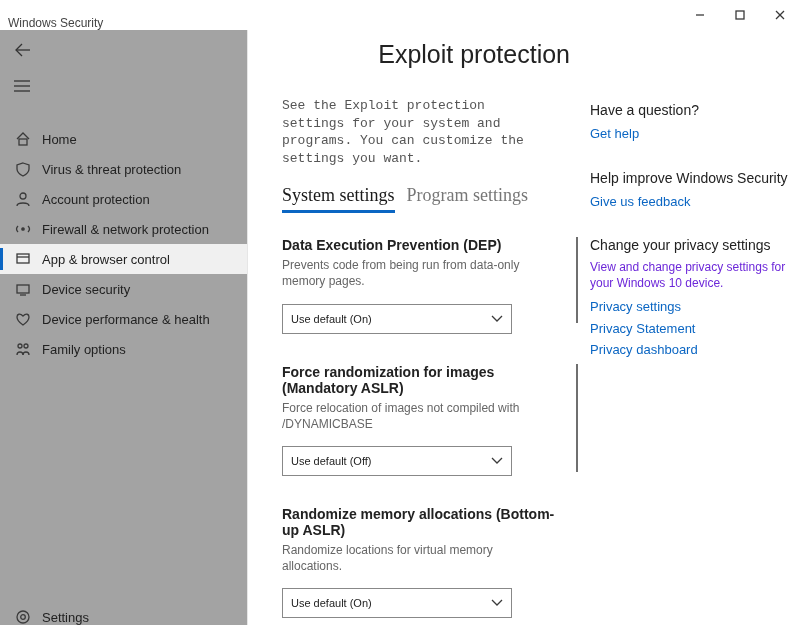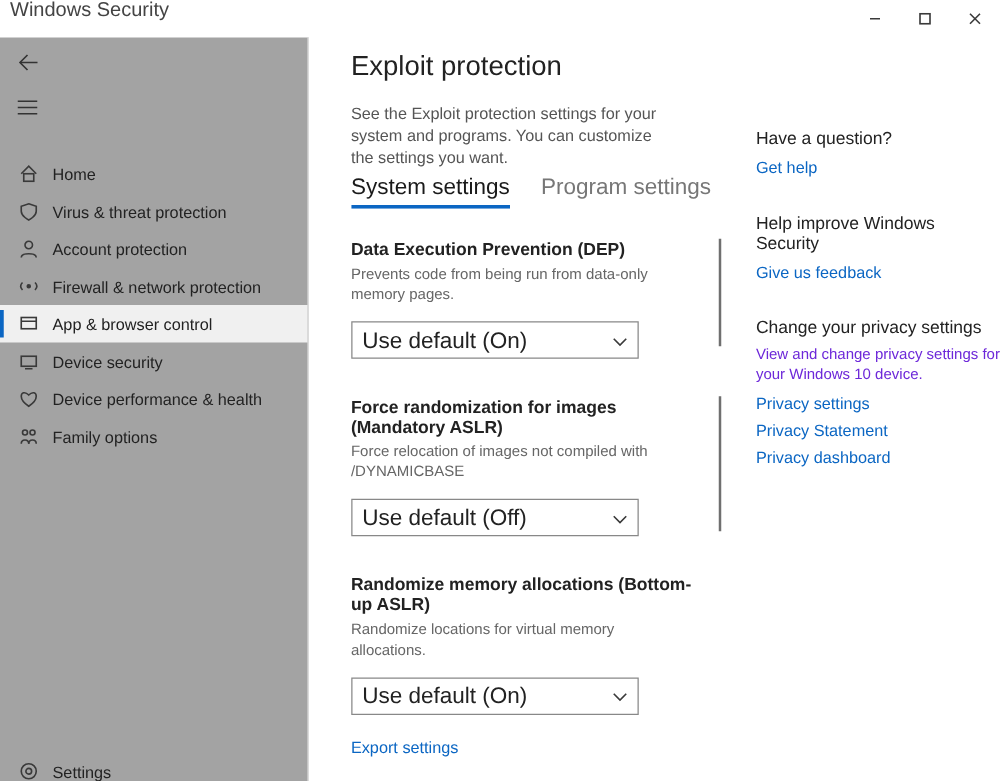--- a/index.html
+++ b/index.html
@@ -9,23 +9,23 @@
     color: #222;
     background: #fff;
     width: 800px;
     height: 625px;
     overflow: hidden;
   }
   
   .titlebar {
     height: 30px;
     display: flex;
-    align-items: flex-start;
+    align-items: flex-end;
     padding: 0 0 0 8px;
-    font-size: 16px;
+    font-size: 12px;
     color: #444;
   }
   .titlebar .title { flex: 0 0 auto; }
   .titlebar .spacer { flex: 1 1 auto; }
   .titlebar .win-btn {
     width: 40px; height: 30px;
     display: flex; align-items: center; justify-content: center;
     color: #555;
   }
   .titlebar .win-btn svg { display:block; }
@@ -43,21 +43,21 @@
     display: flex;
     flex-direction: column;
   }
   .content {
     flex: 1 1 auto;
     display: flex;
     padding: 10px 0 0 34px;
     overflow: hidden;
   }
   .main-col { width: 288px; }
-  .side-col { width: 198px; margin-left: 36px; padding-top: 62px; }
+  .side-col { width: 198px; margin-left: 20px; padding-top: 62px; }
 
   
   .nav-icon-row {
     height: 36px;
     display: flex;
     align-items: center;
     padding-left: 14px;
   }
   .nav-list { margin-top: 20px; }
   .nav-item {
@@ -84,37 +84,37 @@
   .settings-item {
     height: 38px;
     display:flex; align-items:flex-end;
     padding-left: 12px;
     font-size: 13px;
   }
   .settings-item .ico { width:22px; display:flex; align-items:center; justify-content:center;}
   .settings-item .lbl { margin-left: 8px; }
 
   
-  h1 { font-size: 22px; font-weight: 400; color: #222; margin-bottom: 16px; }
-  .subtitle { font-size: 13px; color: #555; line-height: 1.35; margin-bottom: 4px; max-width: 260px;}
-  .tabs { display:flex; gap: 25px; border-bottom: 0; margin-bottom: 24px; overflow:hidden; white-space:nowrap;}
+  h1 { font-size: 25px; font-weight: 400; color: #222; margin-bottom: 28px; text-align: right; }
+  .subtitle { font-size: 13px; color: #555; line-height: 1.35; margin-bottom: 18px; max-width: 260px; font-family: Liberation Mono, monospace;}
+  .tabs { display:flex; gap: 12px; border-bottom: 0; margin-bottom: 24px; overflow:hidden; white-space:nowrap;font-family:Liberation Serif, serif;}
   .tab { font-size: 18px; font-weight: 400; padding-bottom: 4px; color:#777;}
   .tab.active { color:#1a1a1a; border-bottom: 3px solid #0b66c3; }
   .setting-block { margin-top: 18px; position: relative; }
   .setting-block .accent-bar {
     position: absolute; right: -8px; top: 0; width: 2px; background: #6f6f6f;
   }
   .setting-title { font-size: 14px; font-weight: 600; margin-bottom: 4px; }
   .setting-desc { font-size: 12px; color: #666; line-height: 1.35; margin-bottom: 14px; max-width: 270px;}
   .dropdown {
     width: 230px; height: 30px;
     border: 1.5px solid #888;
     display: flex; align-items: center;
     padding: 0 8px;
-    font-size: 18px;
+    font-size: 11px;
     background: #fff;
     justify-content: space-between;
   }
   .dropdown .chev { color:#555; }
   .link { color: #0b66c3; font-size: 13px; margin-top: 18px; display: block; }
 
   
   .side-sec { margin-bottom: 26px; }
   .side-sec h3 { font-size: 14px; font-weight: 400; color:#222; margin-bottom: 6px; }
   .side-sec p { font-size: 12px; color:#6d28d9; line-height:1.35; margin-bottom:6px; }

